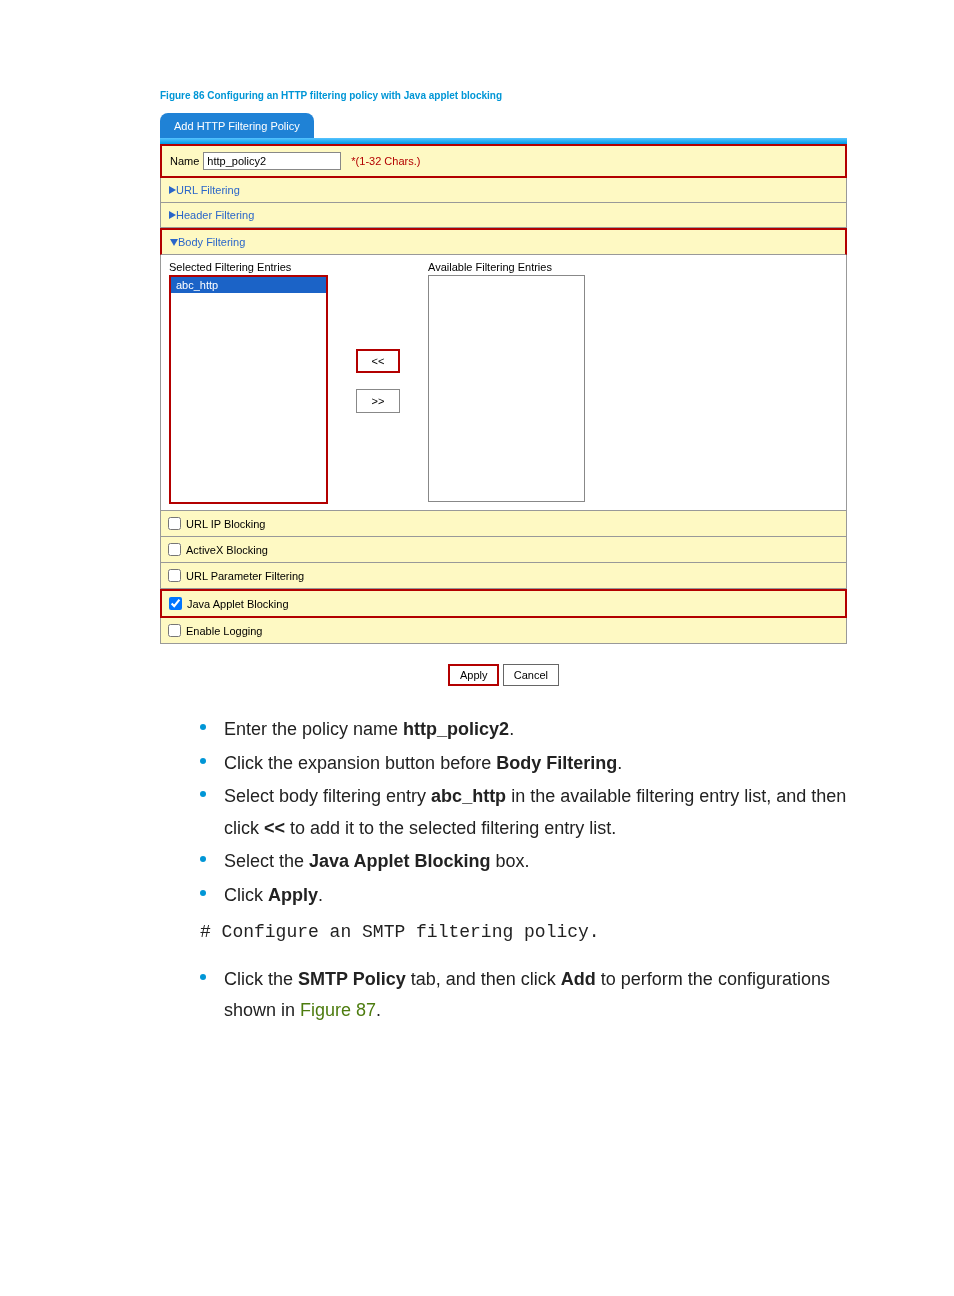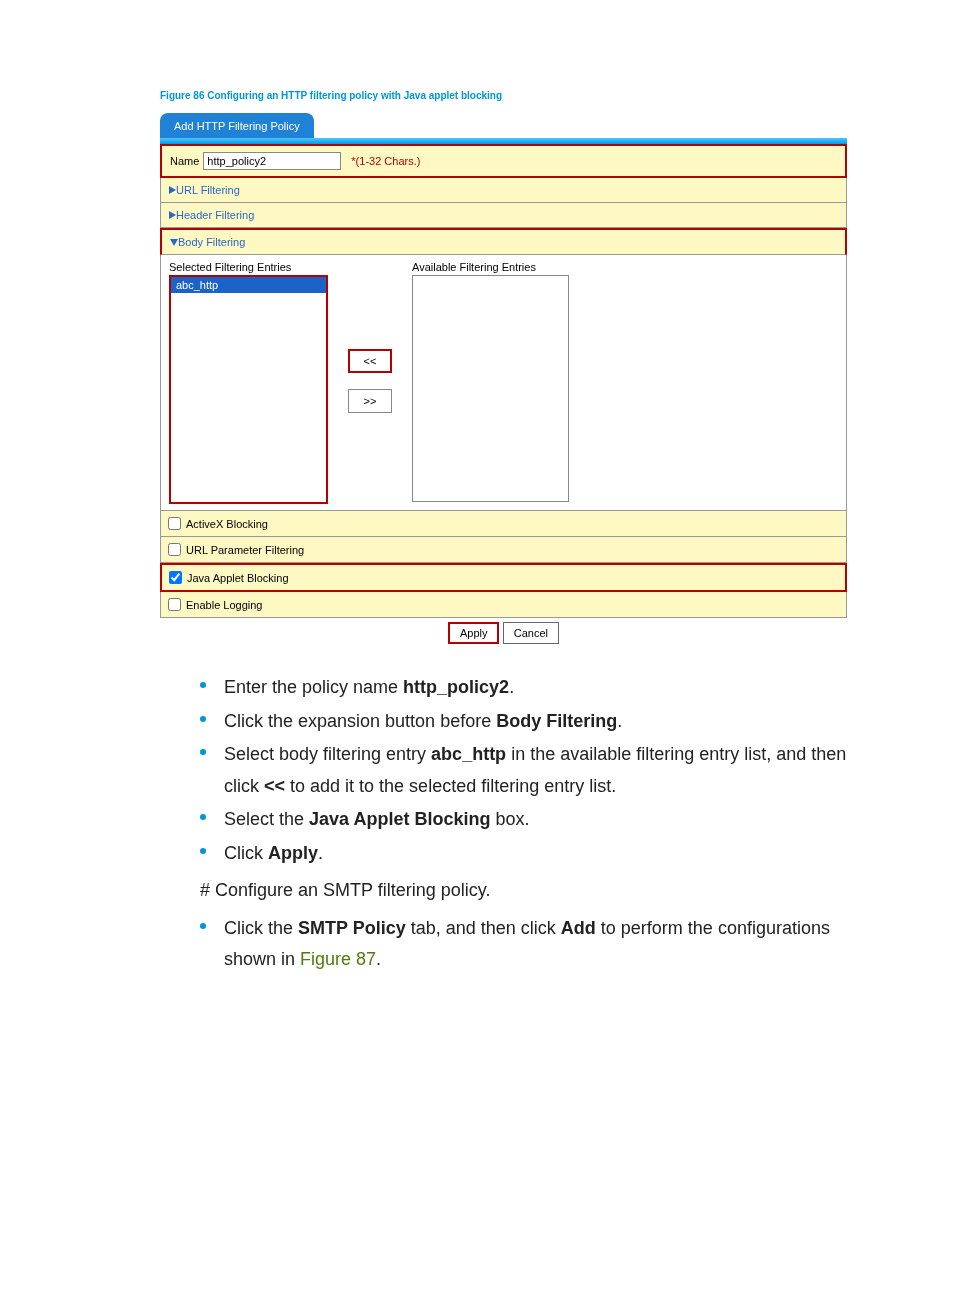--- a/index.html
+++ b/index.html
@@ -101,21 +101,21 @@
   .body-filtering-content {
     padding: 6px 8px;
     border-left: 1px solid #999;
     border-right: 1px solid #999;
     border-bottom: 1px solid #999;
     font-size: 11px;
   }
   .dual-list {
     display: flex;
     align-items: flex-start;
-    gap: 0;
+    gap: 8px;
   }
   .list-col { display: flex; flex-direction: column; }
   .list-col .lbl { margin-bottom: 2px; }
   .list-box {
     border: 1px solid #888;
     width: 155px;
     height: 225px;
     background: #fff;
     overflow: hidden;
   }
@@ -152,21 +152,21 @@
   .check-row input { margin: 0; }
   .check-row.padded { padding-left: 7px; }
   .redbox { border: 2px solid #b30000; }
   .footnote {
     font-size: 11px;
     margin: 2px 0 0 0;
     color: #333;
   }
   .action-buttons {
     text-align: center;
-    margin-top: 4px;
+    margin-top: 20px;
   }
   .action-buttons button {
     font-size: 11px;
     height: 22px;
     padding: 0 10px;
     border: 1px solid #666;
     background: #fff;
     cursor: pointer;
   }
   .action-buttons button.apply { border: 2px solid #b30000; }
@@ -187,21 +187,22 @@
   .instructions .circ {
     width: 6px;
     height: 6px;
     flex: 0 0 6px;
     background: #0096d6;
     border-radius: 50%;
     margin: 10px 18px 0 0;
   }
   .instructions .bold { font-weight: bold; }
   .instructions .config-line {
-    margin: 6px 0 6px 0;
+    margin: 6px 0 15px 0;
+    font-family: Liberation Mono, monospace;
   }
   .instructions .link { color: #4d7c0f; }
 </style>
 </head>
 <body>
 
 <div class="page">
   <div class="figure-title">Figure 86 Configuring an HTTP filtering policy with Java applet blocking</div>
 
   <div class="screenshot">
@@ -249,20 +250,24 @@
           <button class="redframe">&lt;&lt;</button>
           <button>&gt;&gt;</button>
         </div>
         <div class="list-col">
           <div class="lbl">Available Filtering Entries</div>
           <div class="list-box"></div>
         </div>
       </div>
     </div>
 
+    <div class="row check-row padded">
+      <input type="checkbox" style="">
+      <span>URL IP Blocking</span>
+    </div>
 
     <div class="row check-row padded">
       <input type="checkbox" style="">
       <span>ActiveX Blocking</span>
     </div>
 
     <div class="row check-row padded">
       <input type="checkbox" style="">
       <span>URL Parameter Filtering</span>
     </div>

